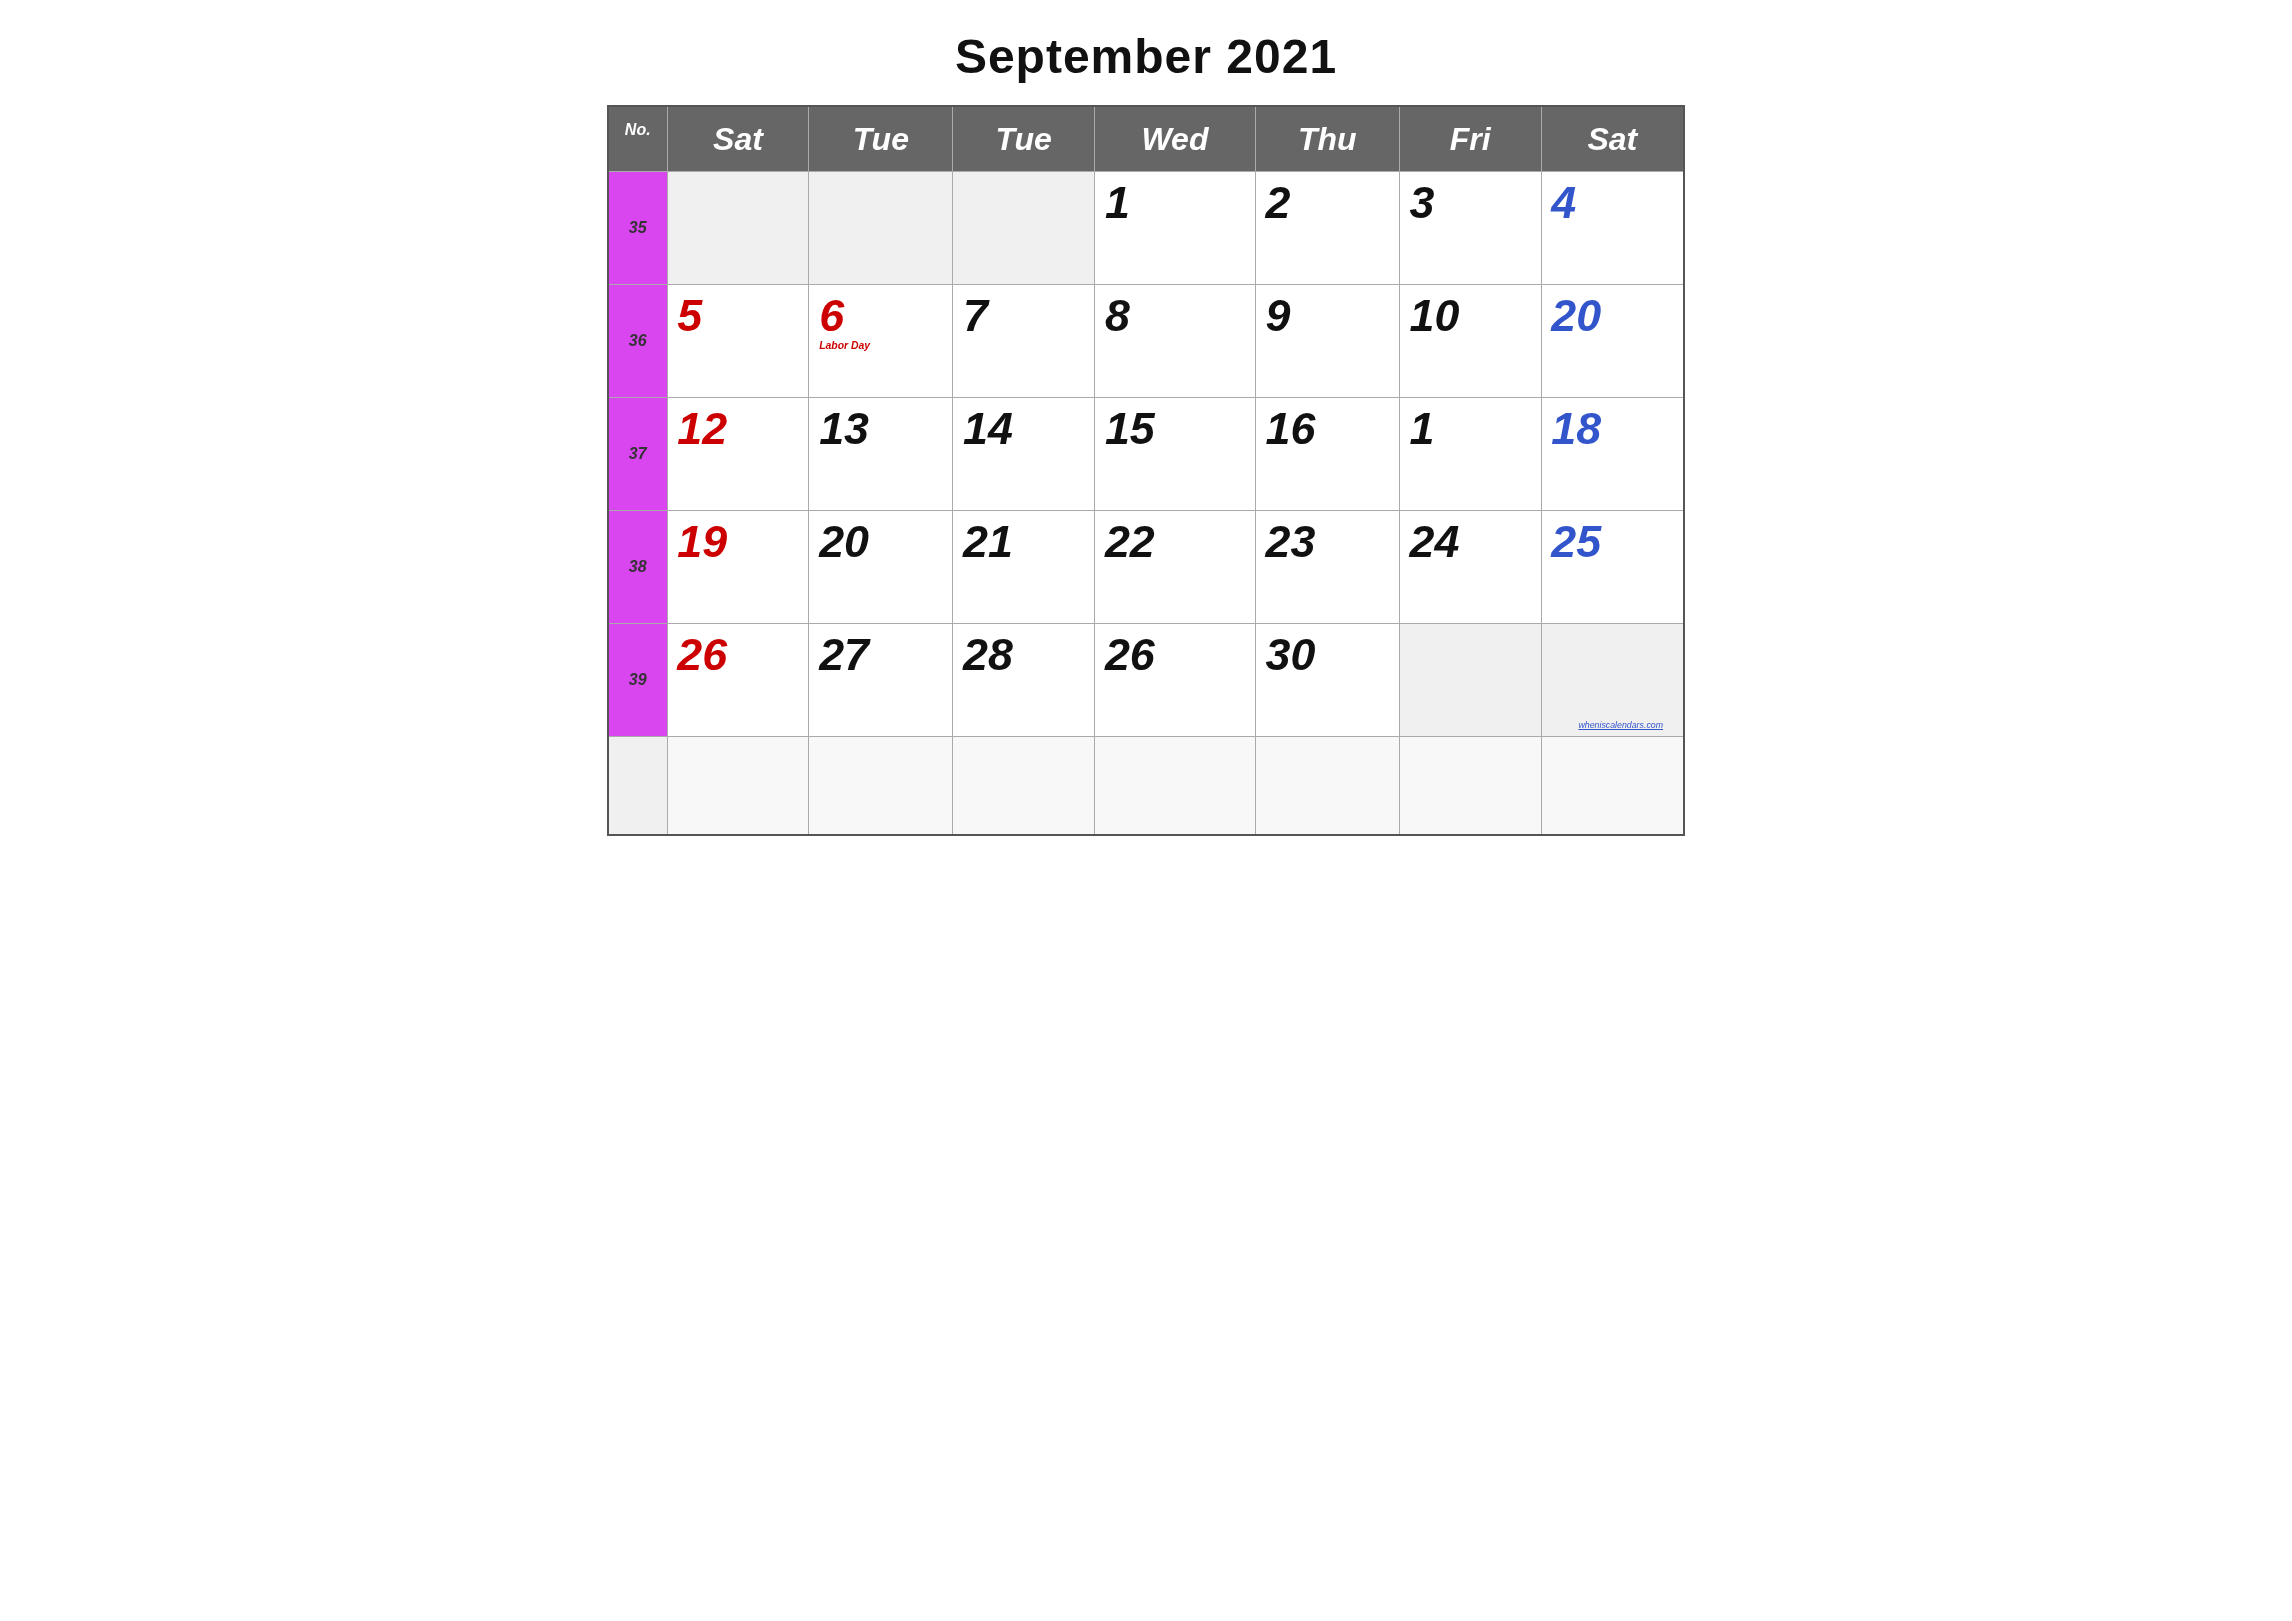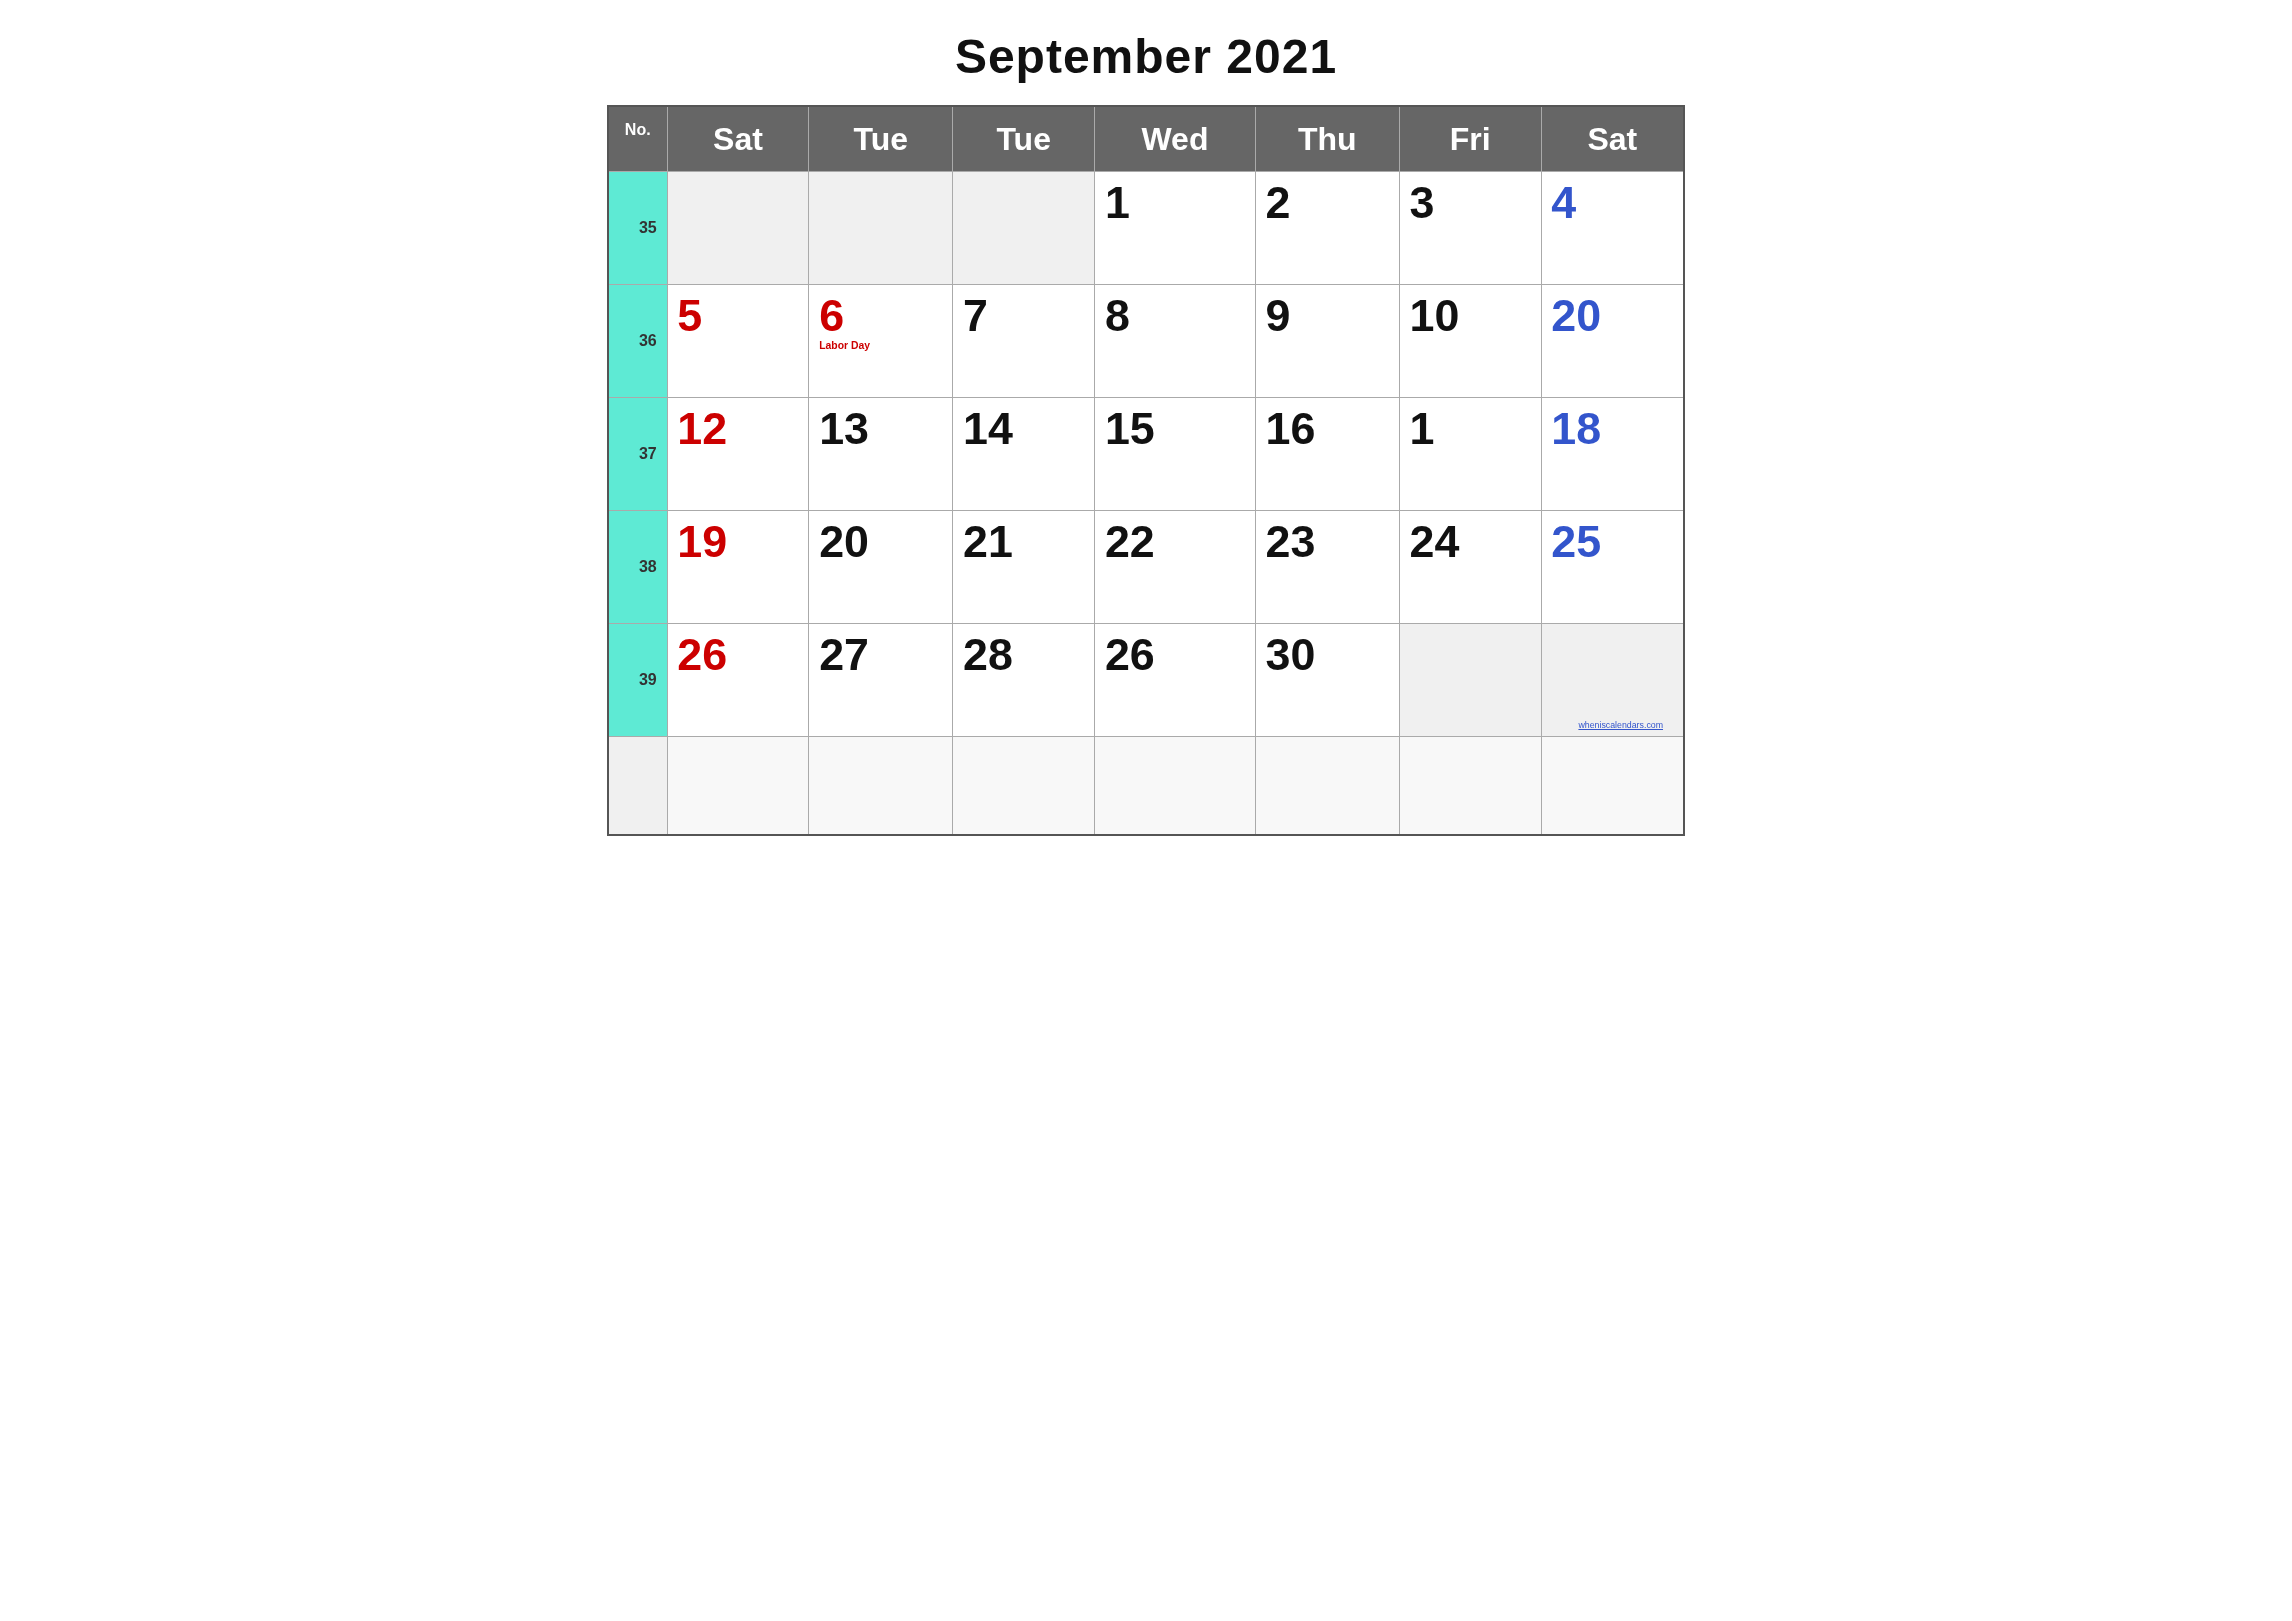--- a/index.html
+++ b/index.html
@@ -29,20 +29,21 @@
       font-weight: 900;
       color: #111111;
       margin-bottom: 21px;
       letter-spacing: 1px;
     }
 
     .calendar-table {
       width: 100%;
       border-collapse: collapse;
       border: 2px solid #555;
+      font-style: italic;
     }
 
     .calendar-table th,
     .calendar-table td {
       border: 1.5px solid #aaa;
       vertical-align: top;
     }
 
     
     .header-row th {
@@ -64,23 +65,23 @@
     }
 
     
     .week-row td {
       height: 113px;
       padding: 7.8px 9.8px;
       vertical-align: top;
     }
 
     .week-row td.no-cell {
-      background-color: #5eead4;
+      background-color: #d946ef;
       width: 59px;
-      text-align: right;
+      text-align: center;
       vertical-align: middle;
       font-size: 1em;
       font-weight: bold;
       color: #333;
       margin-top: 36px;
     }
 
     .week-row td.empty-cell {
       background-color: #f0f0f0;
     }

